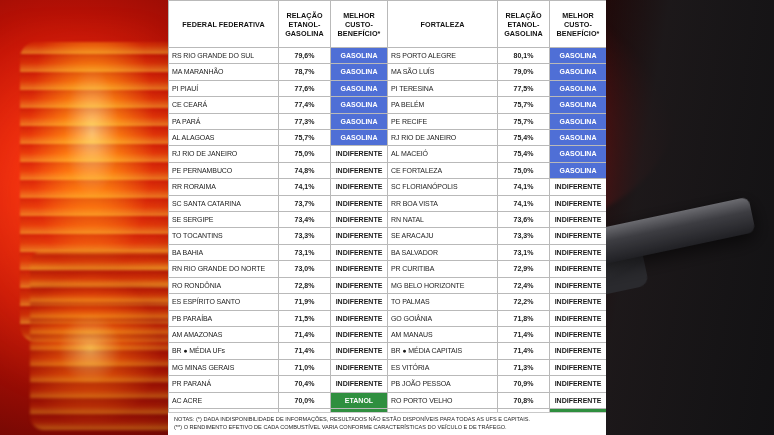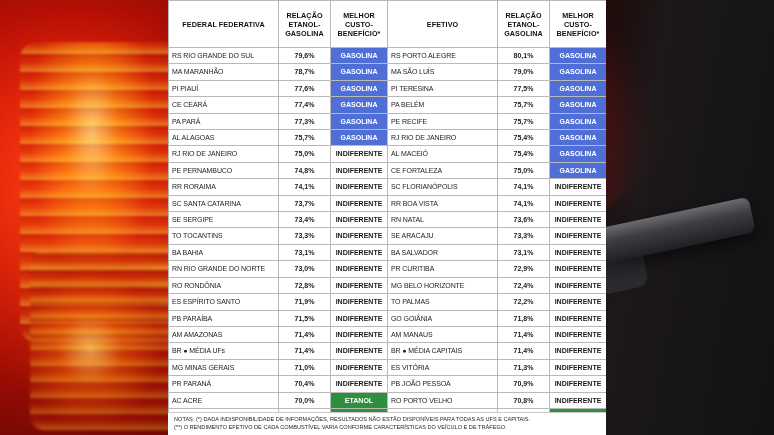--- a/index.html
+++ b/index.html
@@ -134,21 +134,21 @@
         <col class="c-verd">
       <col class="c-uf">
         <col class="c-ratio">
         <col class="c-verd">
     </colgroup>
     <thead>
       <tr>
         <th>FEDERAL FEDERATIVA</th>
         <th>RELAÇÃO ETANOL-GASOLINA</th>
         <th>MELHOR CUSTO-BENEFÍCIO*</th>
-        <th>EFETIVO</th>
+        <th>FORTALEZA</th>
         <th>RELAÇÃO ETANOL-GASOLINA</th>
         <th>MELHOR CUSTO-BENEFÍCIO*</th>
       </tr>
     </thead>
     <tbody id="tbody">
         <tr>
           <td class="uf">RS  RIO GRANDE DO SUL</td>
           <td class="ratio">79,6%</td>
           <td class="verdict gasolina">GASOLINA</td>
           <td class="uf">RS  PORTO ALEGRE</td>

